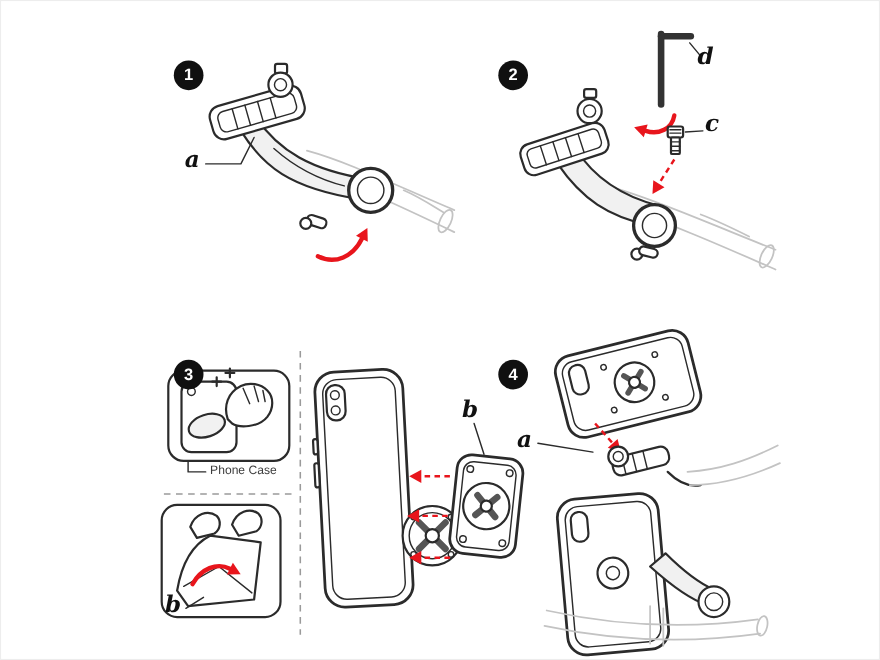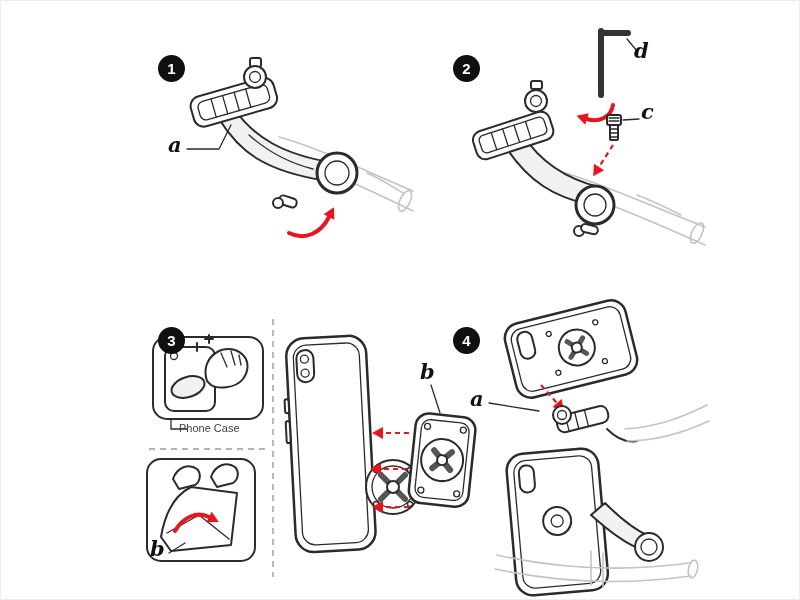--- a/index.html
+++ b/index.html
@@ -267,15 +267,15 @@
   <div class="badge" style="left:452px;top:326px">
     <span>4</span>
   </div>
 
   <span class="lbl" style="left:167px;top:133px">a</span>
   <span class="lbl" style="left:633px;top:39px">d</span>
   <span class="lbl" style="left:640px;top:100px">c</span>
   <span class="lbl" style="left:419px;top:360px">b</span>
   <span class="lbl" style="left:149px;top:537px">b</span>
   <span class="lbl" style="left:469px;top:387px">a</span>
-  <span class="cap" style="left:178px;top:421px">Phone Case</span>
+  <span class="cap" style="left:190px;top:421px">Phone Case</span>
 
 </div>
 
 </body></html>

